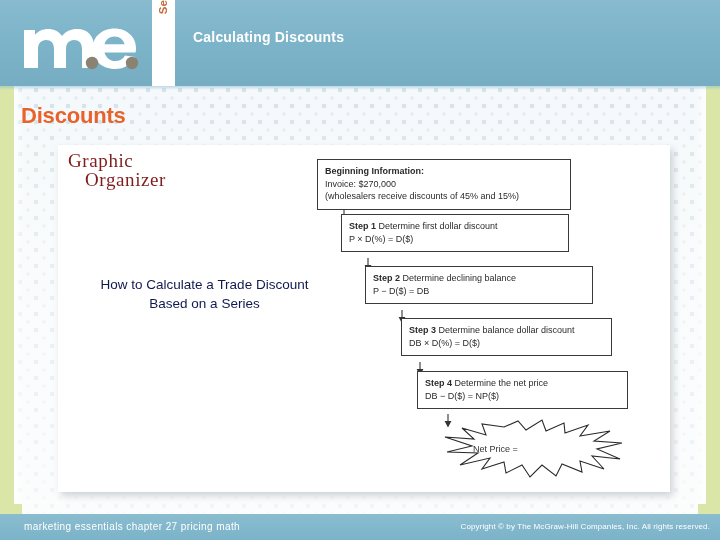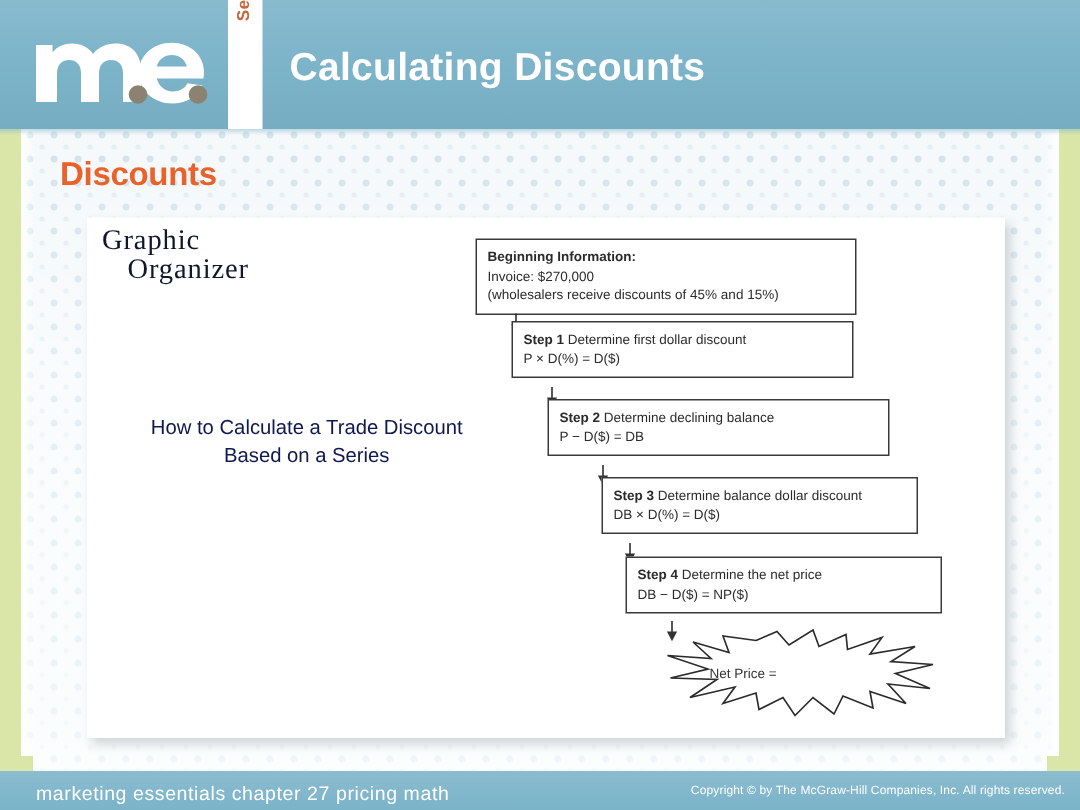--- a/index.html
+++ b/index.html
@@ -107,21 +107,21 @@
     text-align: center;
     white-space: nowrap;
     font-family: "Liberation Sans", sans-serif;
   }
 
   .header-title {
     position: absolute;
     left: 193px;
     top: 29px;
     color: #ffffff;
-    font-size: 26px;
+    font-size: 14px;
     font-weight: bold;
     letter-spacing: 0.2px;
     white-space: nowrap;
     font-family: "Liberation Sans", sans-serif;
   }
 
   
   .header-underband {
     position: absolute;
     left: 0; top: 86px;
@@ -133,39 +133,38 @@
   .slide-heading {
     position: absolute;
     left: 21px;
     top: 103px;
     color: #e8622a;
     font-size: 22px;
     font-weight: bold;
     letter-spacing: -0.2px;
     white-space: nowrap;
     font-family: "Liberation Sans", sans-serif;
-    margin-left: 19px;
   }
 
   
   .panel {
     position: absolute;
     left: 58px;
     top: 145px;
     width: 612px;
     height: 347px;
     background: #ffffff;
     box-shadow: 3px 4px 7px rgba(80,95,105,0.26);
   }
 
   .go-title {
     position: absolute;
     left: 10px;
     top: 6px;
-    color: #0f172a;
+    color: #7f1d1d;
     font-family: "Liberation Serif", serif;
     font-size: 19px;
     line-height: 19px;
     letter-spacing: 0.6px;
   }
   .go-title .l2 { display: block; padding-left: 17px; }
 
   .lead-text {
     position: absolute;
     left: 24px;
@@ -224,21 +223,21 @@
   }
   .footer-sheen {
     position: absolute; left:0; top:0; right:0; bottom:0;
     background: linear-gradient(to bottom, rgba(255,255,255,0.12), rgba(255,255,255,0));
   }
   .footer-left {
     position: absolute;
     left: 24px;
     top: 7px;
     color: #ffffff;
-    font-size: 13px;
+    font-size: 10px;
     letter-spacing: 0.4px;
     white-space: nowrap;
     font-family: "Liberation Sans", sans-serif;
   }
   .footer-right {
     position: absolute;
     right: 10px;
     top: 8px;
     color: #ffffff;
     font-size: 8px;

